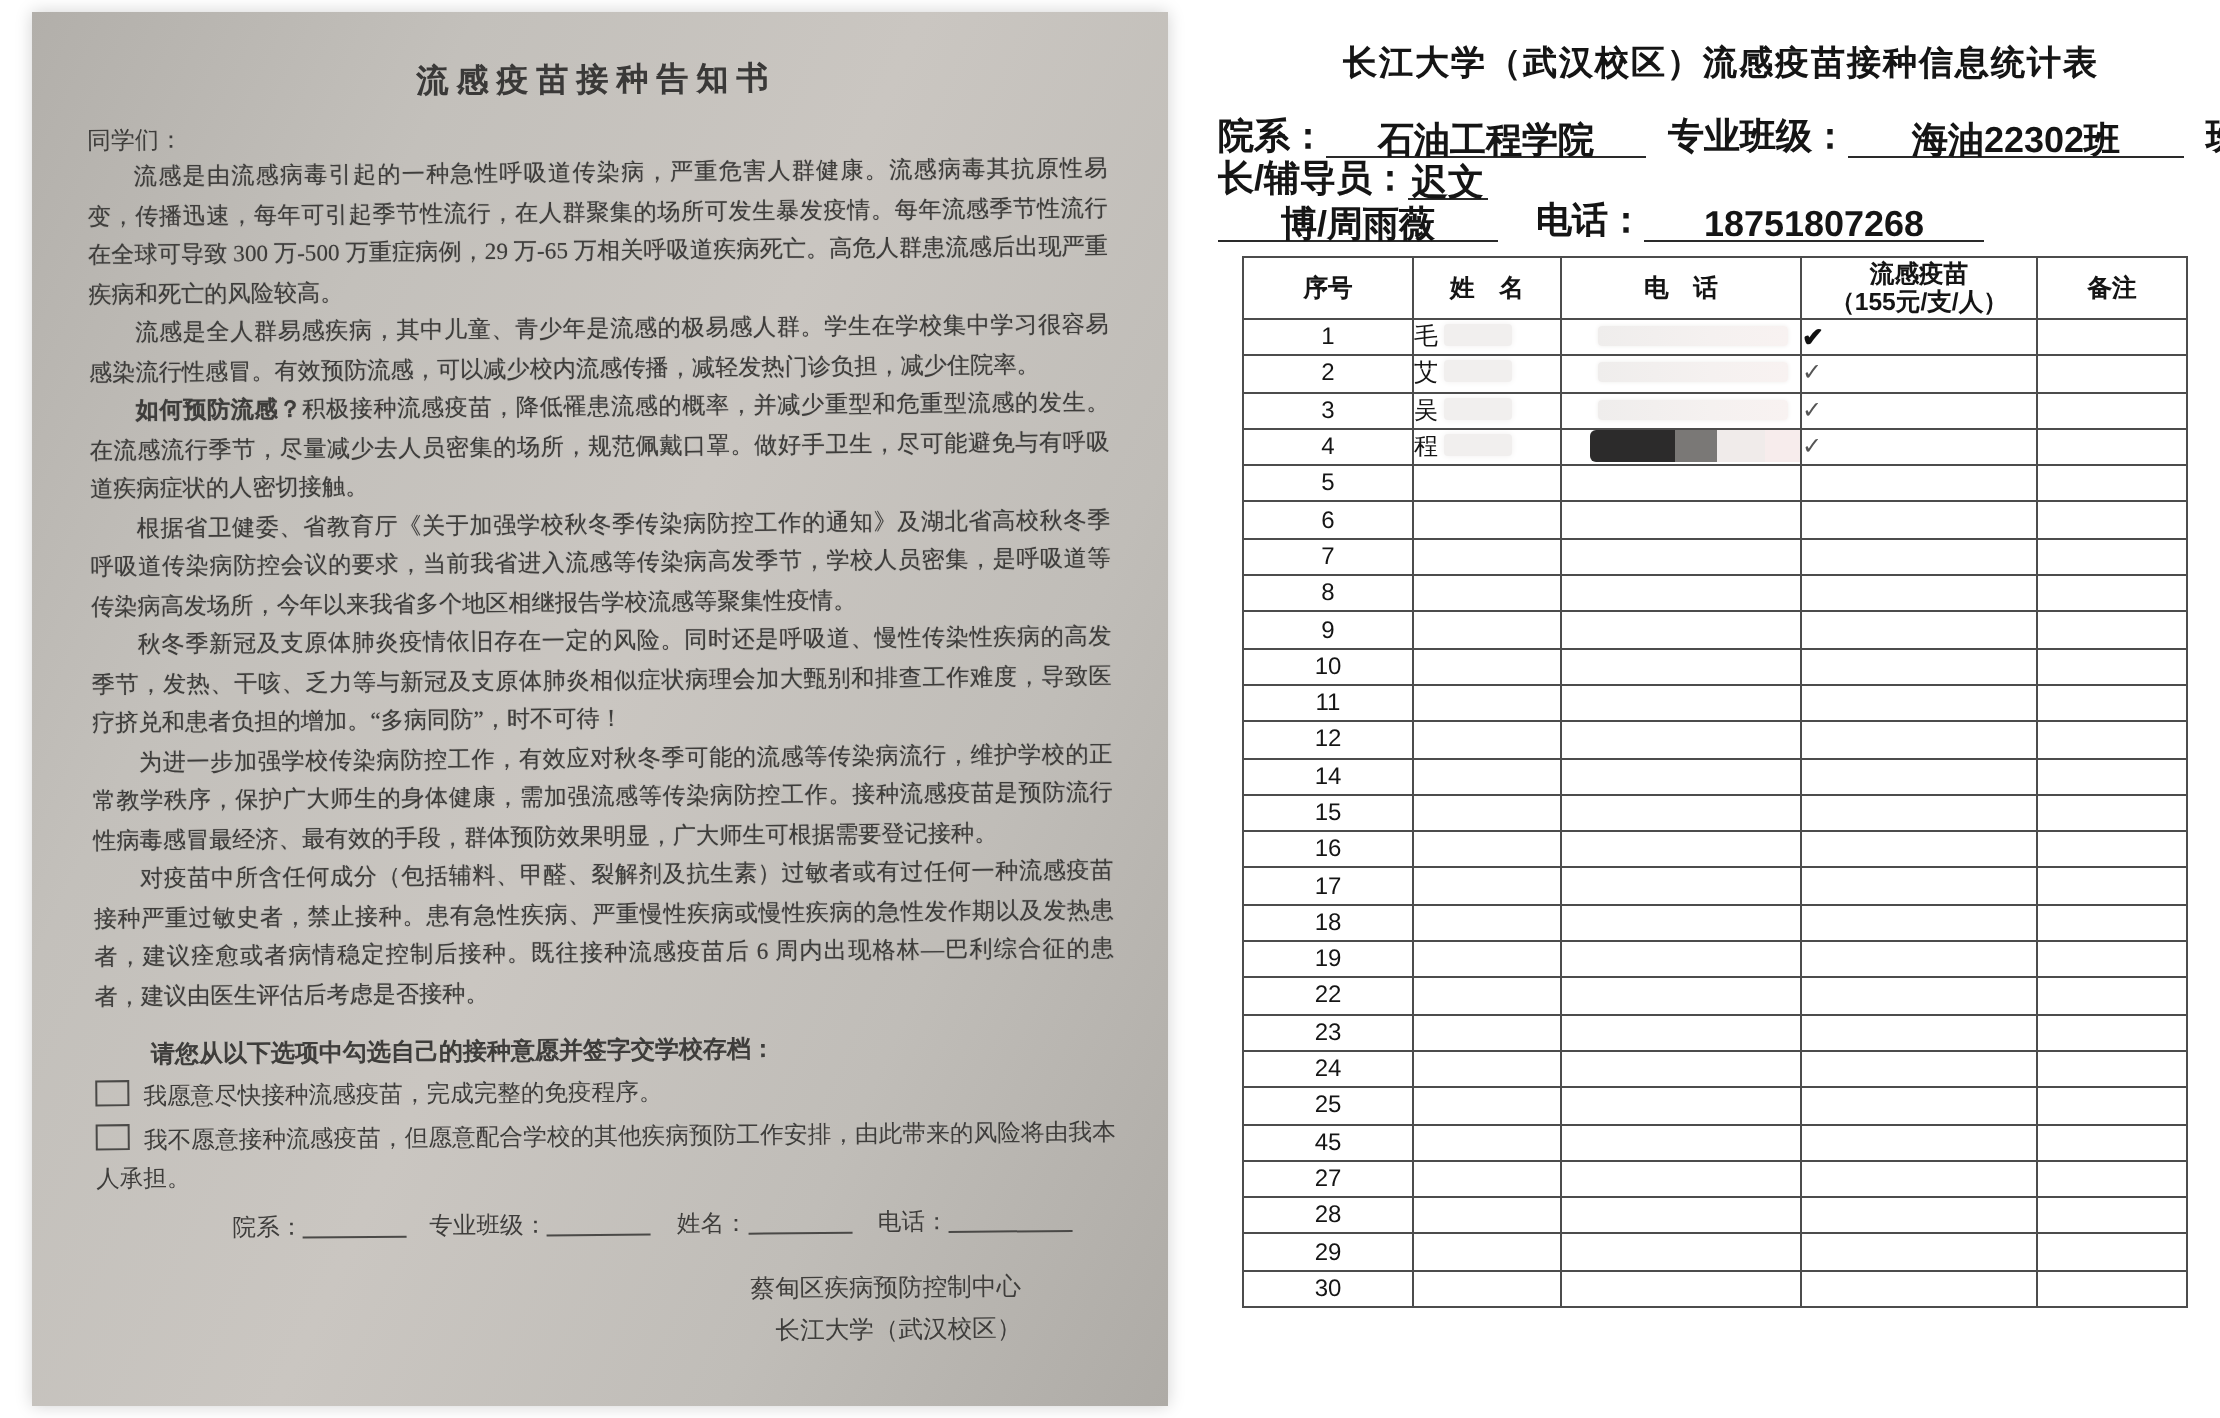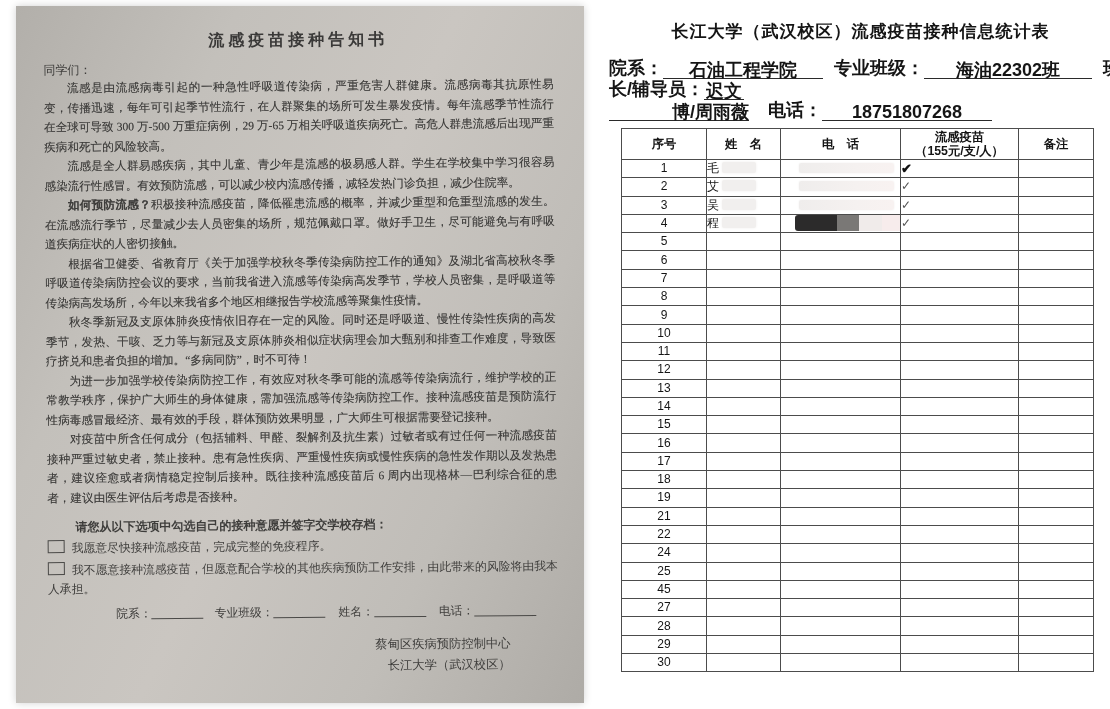--- a/index.html
+++ b/index.html
@@ -125,21 +125,21 @@
   </div>
 
   <div class="form">
     <h2 class="t-title">长江大学（武汉校区）流感疫苗接种信息统计表</h2>
 
     <div class="info">
       <span>院系：</span><span class="uv" style="width:160px">石油工程学院</span>
       <span style="margin-left:6px">专业班级：</span><span class="uv" style="width:168px">海油22302班</span>
       <span style="margin-left:6px">班长/辅导员：</span><span class="uv" style="width:40px">迟文</span>
       <br>
-      <span class="uv" style="width:140px;text-align:right">博/周雨薇</span>
+      <span class="uv" style="width:140px;text-align:center">博/周雨薇</span>
       <span style="margin-left:14px">电话：</span><span class="uv" style="width:170px">18751807268</span>
     </div>
 
     <table class="roster">
       <colgroup>
         <col style="width:85px">
           <col style="width:74px">
           <col style="width:120px">
           <col style="width:118px">
           <col style="width:75px">
@@ -241,27 +241,20 @@
             <td></td>
           </tr>
           <tr>
             <td class="c-no">12</td>
             <td class="c-name"></td>
             <td class="c-phone"></td>
             <td class="c-vac"></td>
             <td></td>
           </tr>
           <tr>
-            <td class="c-no">13</td>
-            <td class="c-name"></td>
-            <td class="c-phone"></td>
-            <td class="c-vac"></td>
-            <td></td>
-          </tr>
-          <tr>
             <td class="c-no">14</td>
             <td class="c-name"></td>
             <td class="c-phone"></td>
             <td class="c-vac"></td>
             <td></td>
           </tr>
           <tr>
             <td class="c-no">15</td>
             <td class="c-name"></td>
             <td class="c-phone"></td>
@@ -290,28 +283,28 @@
             <td></td>
           </tr>
           <tr>
             <td class="c-no">19</td>
             <td class="c-name"></td>
             <td class="c-phone"></td>
             <td class="c-vac"></td>
             <td></td>
           </tr>
           <tr>
-            <td class="c-no">21</td>
-            <td class="c-name"></td>
-            <td class="c-phone"></td>
-            <td class="c-vac"></td>
-            <td></td>
-          </tr>
-          <tr>
             <td class="c-no">22</td>
+            <td class="c-name"></td>
+            <td class="c-phone"></td>
+            <td class="c-vac"></td>
+            <td></td>
+          </tr>
+          <tr>
+            <td class="c-no">23</td>
             <td class="c-name"></td>
             <td class="c-phone"></td>
             <td class="c-vac"></td>
             <td></td>
           </tr>
           <tr>
             <td class="c-no">24</td>
             <td class="c-name"></td>
             <td class="c-phone"></td>
             <td class="c-vac"></td>

